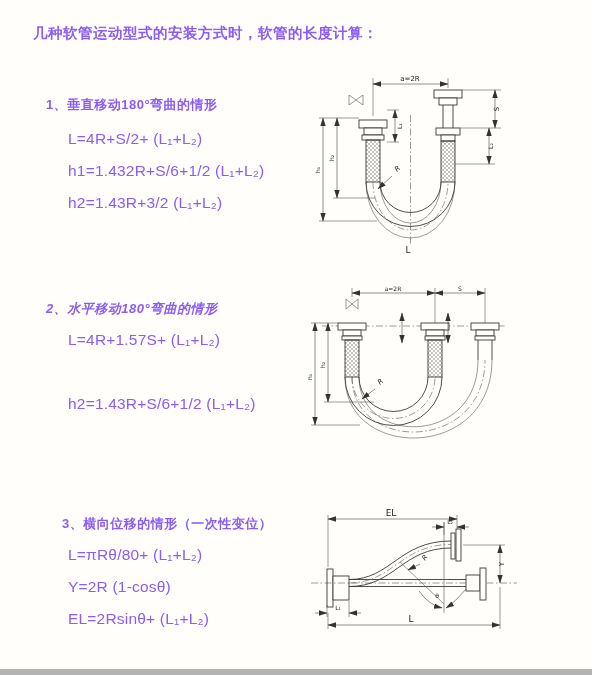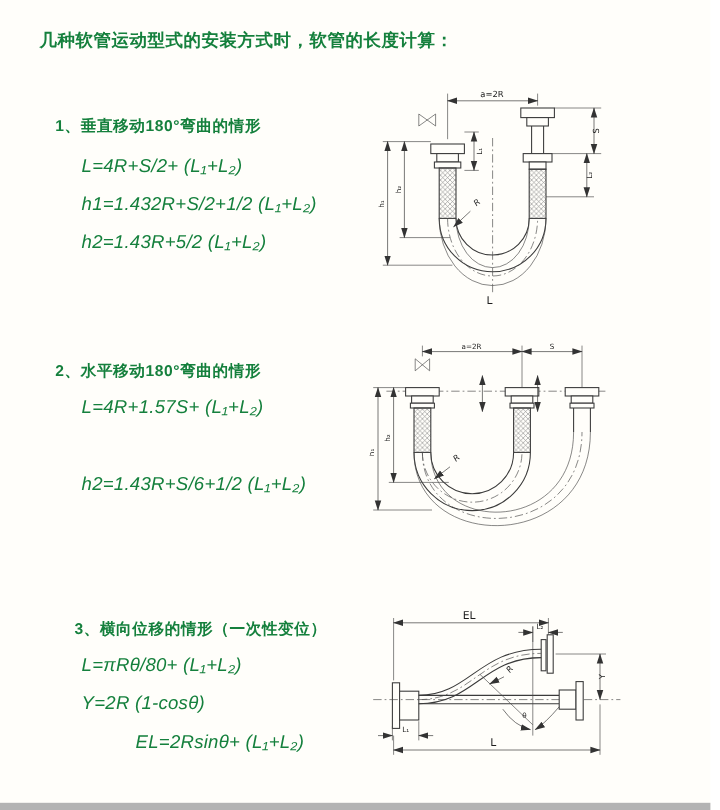--- a/index.html
+++ b/index.html
@@ -1,20 +1,20 @@
 <!DOCTYPE html>
 <html><head>
 <meta charset="utf-8">
 <style>
   html,body{margin:0;padding:0;}
   .page{position:relative;width:592px;height:675px;background:#fffefa;overflow:hidden;
-        font-family:"Liberation Sans","DejaVu Sans",sans-serif;color:#15803d;}
+        font-family:"Liberation Sans","DejaVu Sans",sans-serif;color:#8b5cf6;}
   .title{position:absolute;left:33px;top:24px;font-size:14.5px;font-weight:700;letter-spacing:.5px;}
   .heading{position:absolute;left:46px;font-size:13px;font-weight:700;letter-spacing:.5px;}
-  .formula{position:absolute;left:68px;font-size:15.5px;font-weight:400;letter-spacing:.2px;font-style:italic;}
+  .formula{position:absolute;left:68px;font-size:15.5px;font-weight:400;letter-spacing:.2px;}
   .diag{position:absolute;}
   .bottom-bar{position:absolute;left:0;top:669px;width:600px;height:6px;background:#b3b3b3;}
   
   .ln{fill:none;stroke:#3b3b3b;stroke-width:0.9;}
   .tn{fill:none;stroke:#4a4a4a;stroke-width:0.55;}
   .dsh{fill:none;stroke:#4a4a4a;stroke-width:0.55;stroke-dasharray:7 2.5 1.5 2.5;}
   .dim{fill:none;stroke:#333;stroke-width:0.55;marker-start:url(#arw);marker-end:url(#arw);}
   .dime{fill:none;stroke:#333;stroke-width:0.55;marker-end:url(#arw);}
   .fl{fill:#fffefa;stroke:#3b3b3b;stroke-width:0.9;}
   .ht{fill:url(#hat);stroke:#3b3b3b;stroke-width:0.9;}
@@ -25,31 +25,31 @@
 </style>
 </head>
 <body>
 
 <div class="page">
 
   <div class="title">几种软管运动型式的安装方式时，软管的长度计算：</div>
 
   <div class="heading" style="top:96px;">1、垂直移动180°弯曲的情形</div>
   <div class="formula" style="top:130px;">L=4R+S/2+ (L₁+L₂)</div>
-  <div class="formula" style="top:162px;">h1=1.432R+S/2+1/2 (L₁+L₂)</div>
-  <div class="formula" style="top:194px;">h2=1.43R+5/2 (L₁+L₂)</div>
-
-  <div class="heading" style="top:300px;">2、水平移动180°弯曲的情形</div>
+  <div class="formula" style="top:162px;">h1=1.432R+S/6+1/2 (L₁+L₂)</div>
+  <div class="formula" style="top:194px;">h2=1.43R+3/2 (L₁+L₂)</div>
+
+  <div class="heading" style="top:300px;font-style:italic;">2、水平移动180°弯曲的情形</div>
   <div class="formula" style="top:331px;">L=4R+1.57S+ (L₁+L₂)</div>
   <div class="formula" style="top:395px;">h2=1.43R+S/6+1/2 (L₁+L₂)</div>
 
   <div class="heading" style="top:515px;margin-left:16px;">3、横向位移的情形（一次性变位）</div>
   <div class="formula" style="top:546px;">L=πRθ/80+ (L₁+L₂)</div>
   <div class="formula" style="top:578px;text-align:center;">Y=2R (1-cosθ)</div>
-  <div class="formula" style="top:610px;margin-left:45px;">EL=2Rsinθ+ (L₁+L₂)</div>
+  <div class="formula" style="top:610px;">EL=2Rsinθ+ (L₁+L₂)</div>
 
   <svg class="diag" style="left:315px;top:70px;" width="275" height="192" viewBox="0 0 275 192">
     <defs>
       <marker id="arw" markerWidth="9" markerHeight="8" refX="8" refY="4" orient="auto-start-reverse" markerUnits="userSpaceOnUse">
         <path d="M0,1.3 L8.5,4 L0,6.7 Z" fill="#333"></path>
       </marker>
       <pattern id="hat" width="4" height="4" patternUnits="userSpaceOnUse">
         <path d="M0,4 L4,0 M0,0 L4,4" stroke="#8a8a8a" stroke-width="0.5"></path>
       </pattern>
     </defs>

